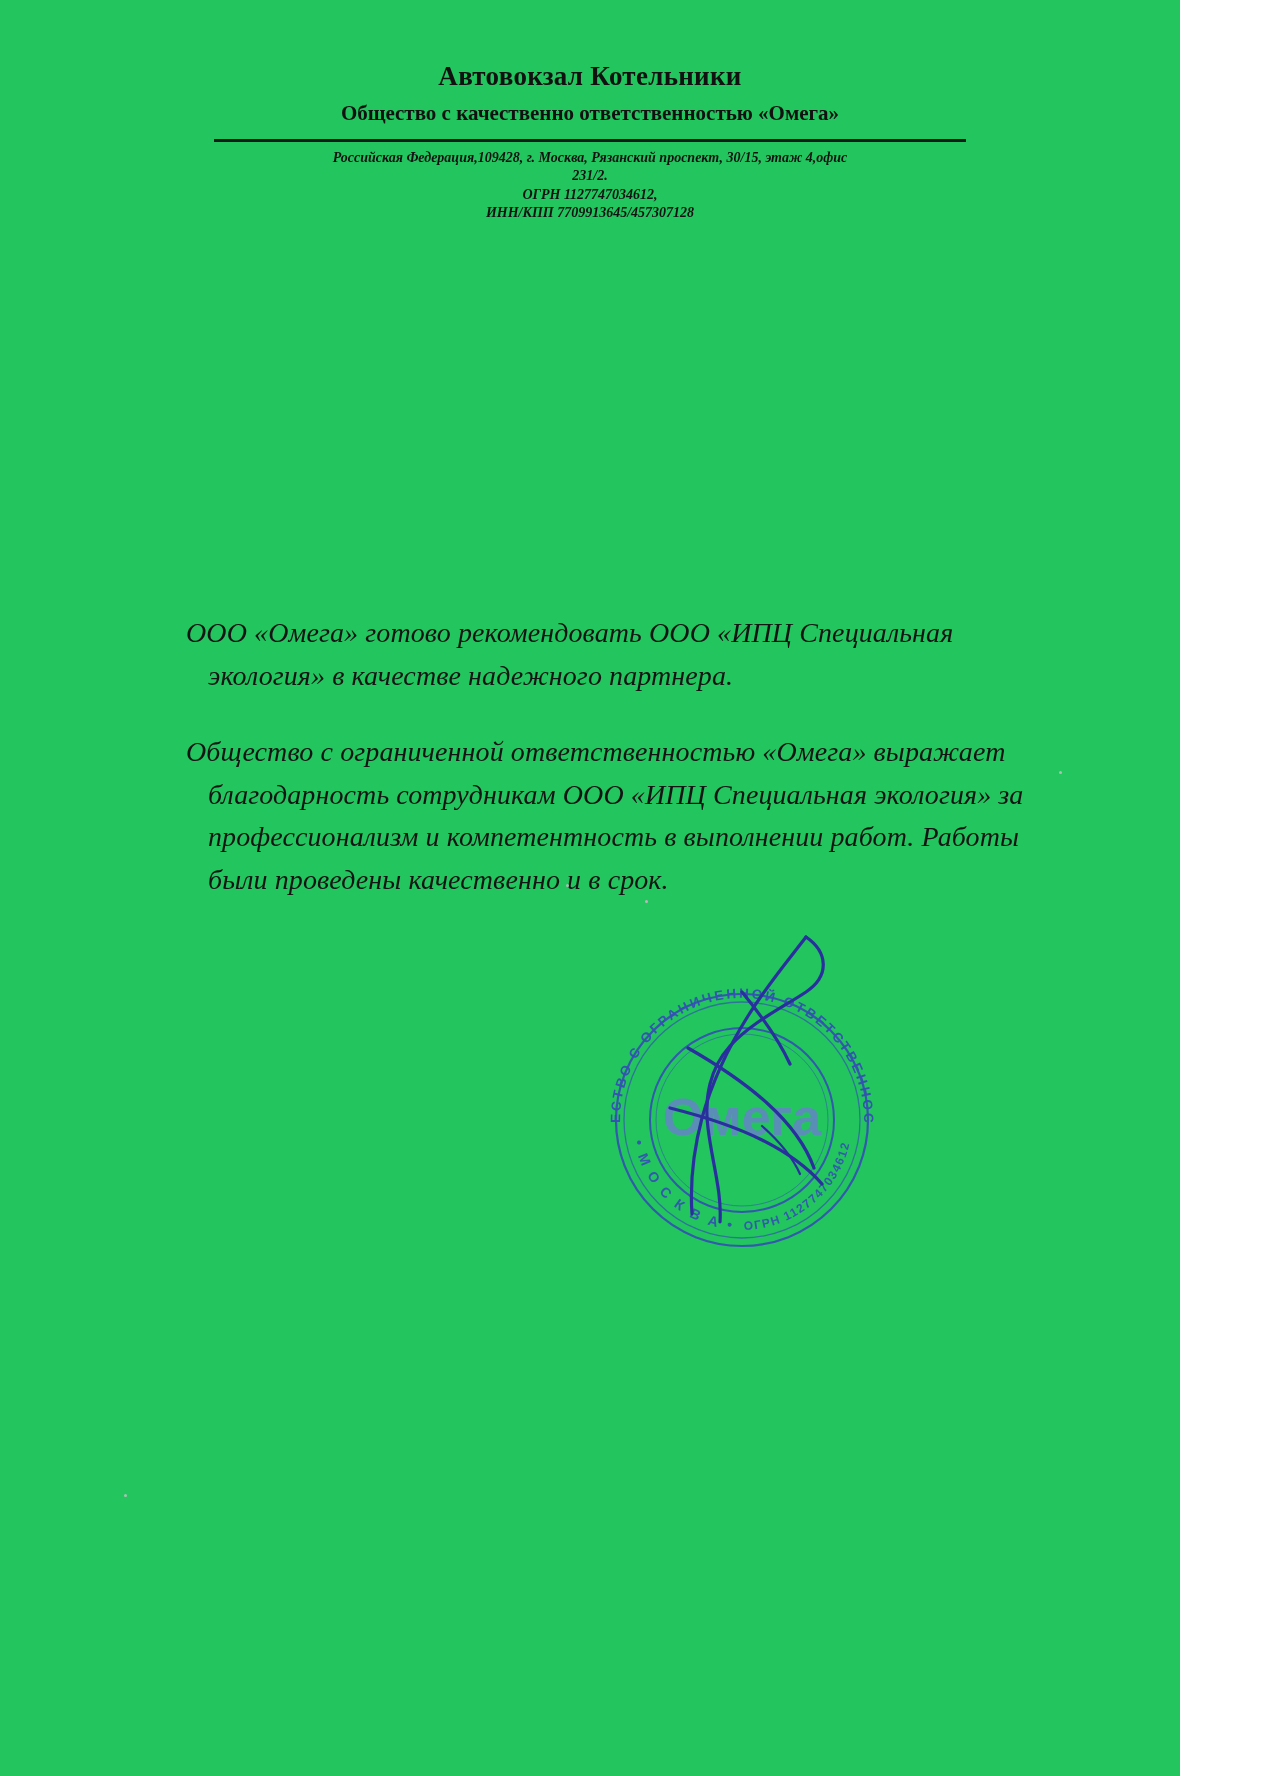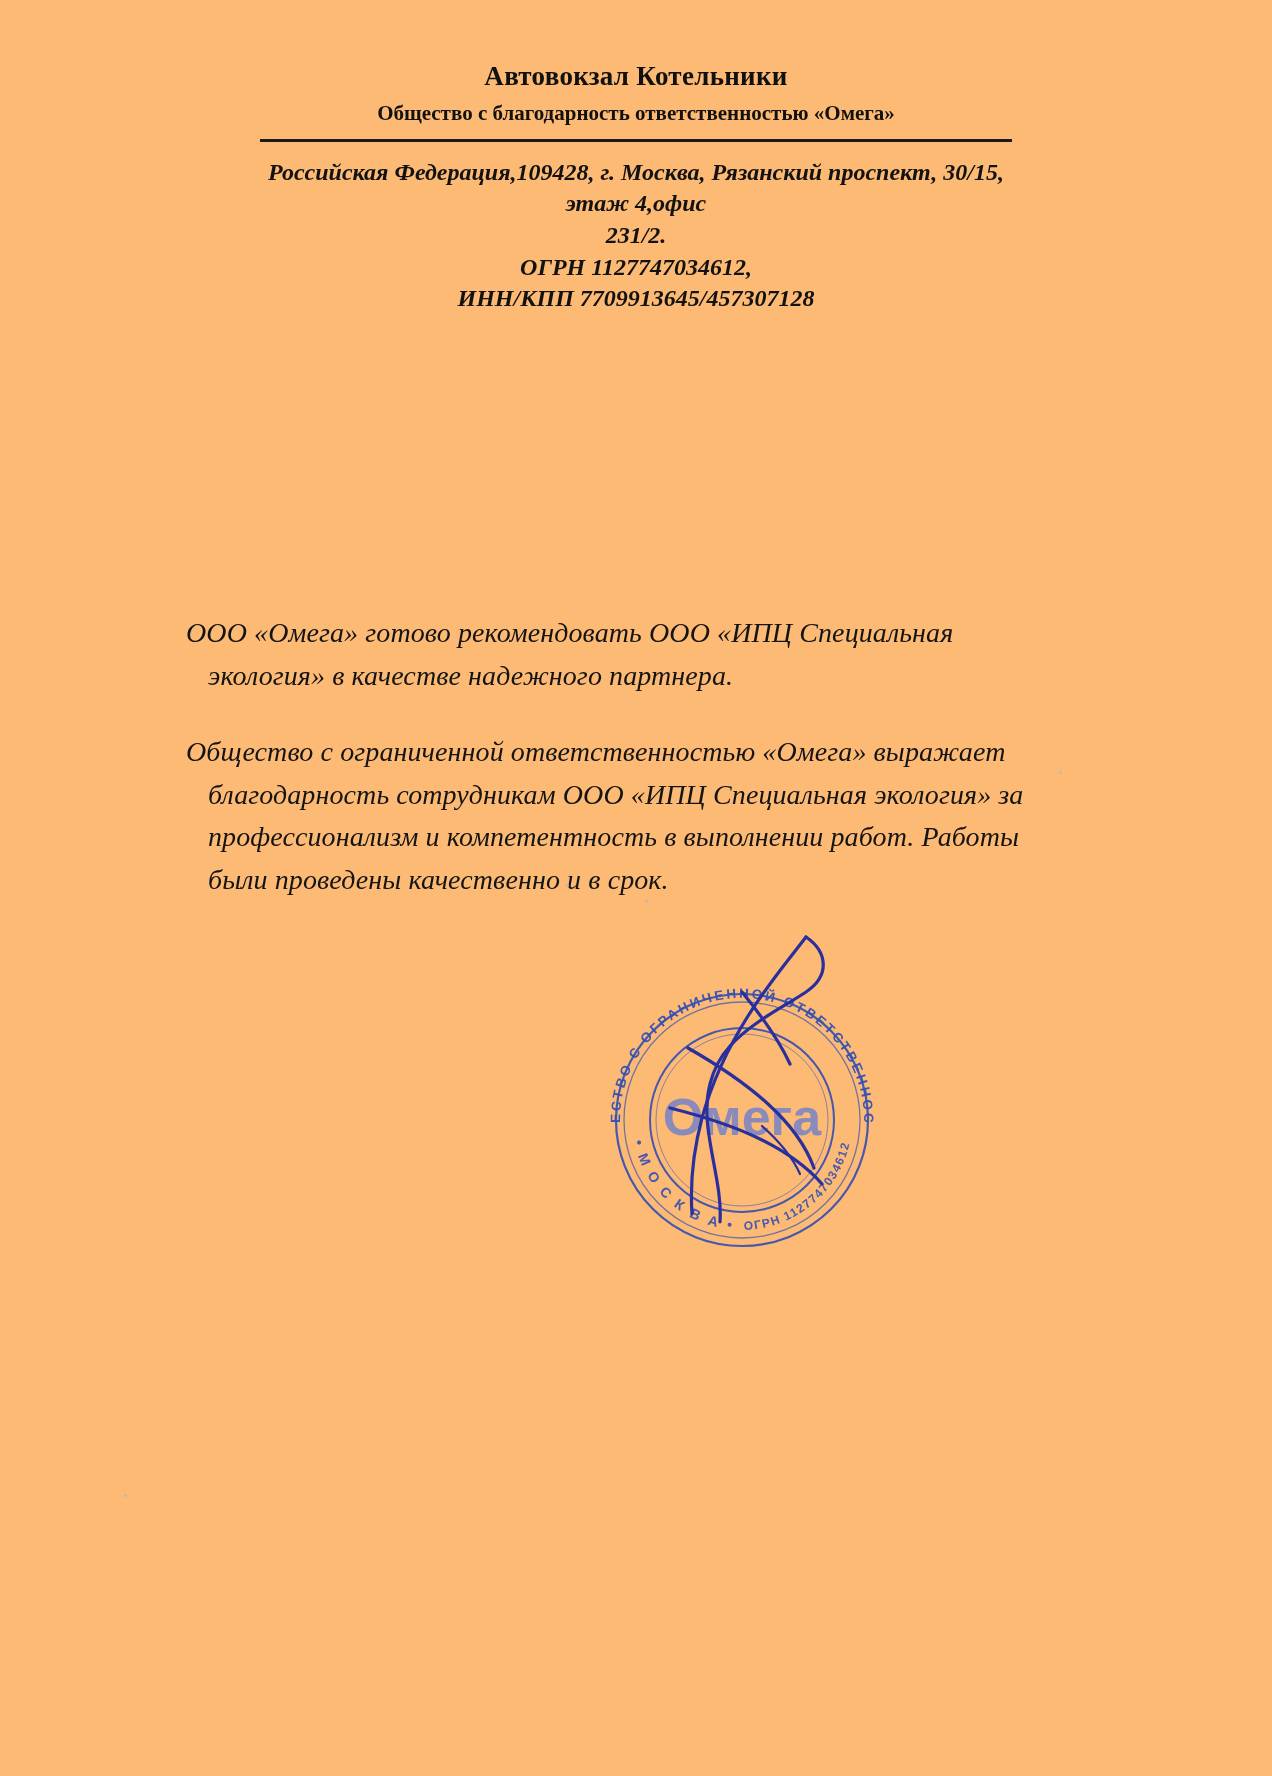--- a/index.html
+++ b/index.html
@@ -3,23 +3,23 @@
 <meta charset="utf-8">
 <title>Письмо-благодарность — Автовокзал Котельники</title>
 <style>
   html, body {
     margin: 0;
     padding: 0;
     background: #ffffff;
   }
   .page {
     position: relative;
-    width: 1272px;
+    width: 1180px;
     height: 1776px;
-    background: #fdba74;
+    background: #22c55e;
     overflow: hidden;
     font-family: "Liberation Serif", "DejaVu Serif", serif;
     color: #0f0f0f;
   }
 
   
   .letterhead {
     position: absolute;
     left: 0;
     right: 0;
@@ -45,26 +45,26 @@
   .rule {
     width: 752px;
     margin: 12px auto 0 auto;
     border: 0;
     border-top: 3px solid #1a1a1a;
     height: 0;
   }
 
   .requisites {
     width: 800px;
-    margin: 15px auto 0 auto;
+    margin: 7px auto 0 auto;
     text-align: center;
     font-family: "Liberation Serif", "DejaVu Serif", serif;
     font-style: italic;
     font-weight: bold;
-    font-size: 24px;
+    font-size: 14px;
     line-height: 1.32;
     color: #121212;
   }
   .requisites .addr-line {
     display: block;
     padding: 0 4px;
   }
 
   
   .body-block {
@@ -108,21 +108,21 @@
     border-radius: 50%;
   }
 </style>
 </head>
 <body>
 
 <div class="page">
 
   <div class="letterhead">
     <div class="company-name">Автовокзал Котельники</div>
-    <div class="company-legal">Общество с благодарность ответственностью  «Омега»</div>
+    <div class="company-legal">Общество с качественно ответственностью  «Омега»</div>
     <hr class="rule">
     <div class="requisites">
       <span class="addr-line">Российская Федерация,109428, г. Москва, Рязанский проспект, 30/15, этаж 4,офис</span>
       <span class="addr-line">231/2.</span>
       <span class="addr-line">ОГРН 1127747034612,</span>
       <span class="addr-line">ИНН/КПП 7709913645/457307128</span>
     </div>
   </div>
 
   <div class="body-block">

